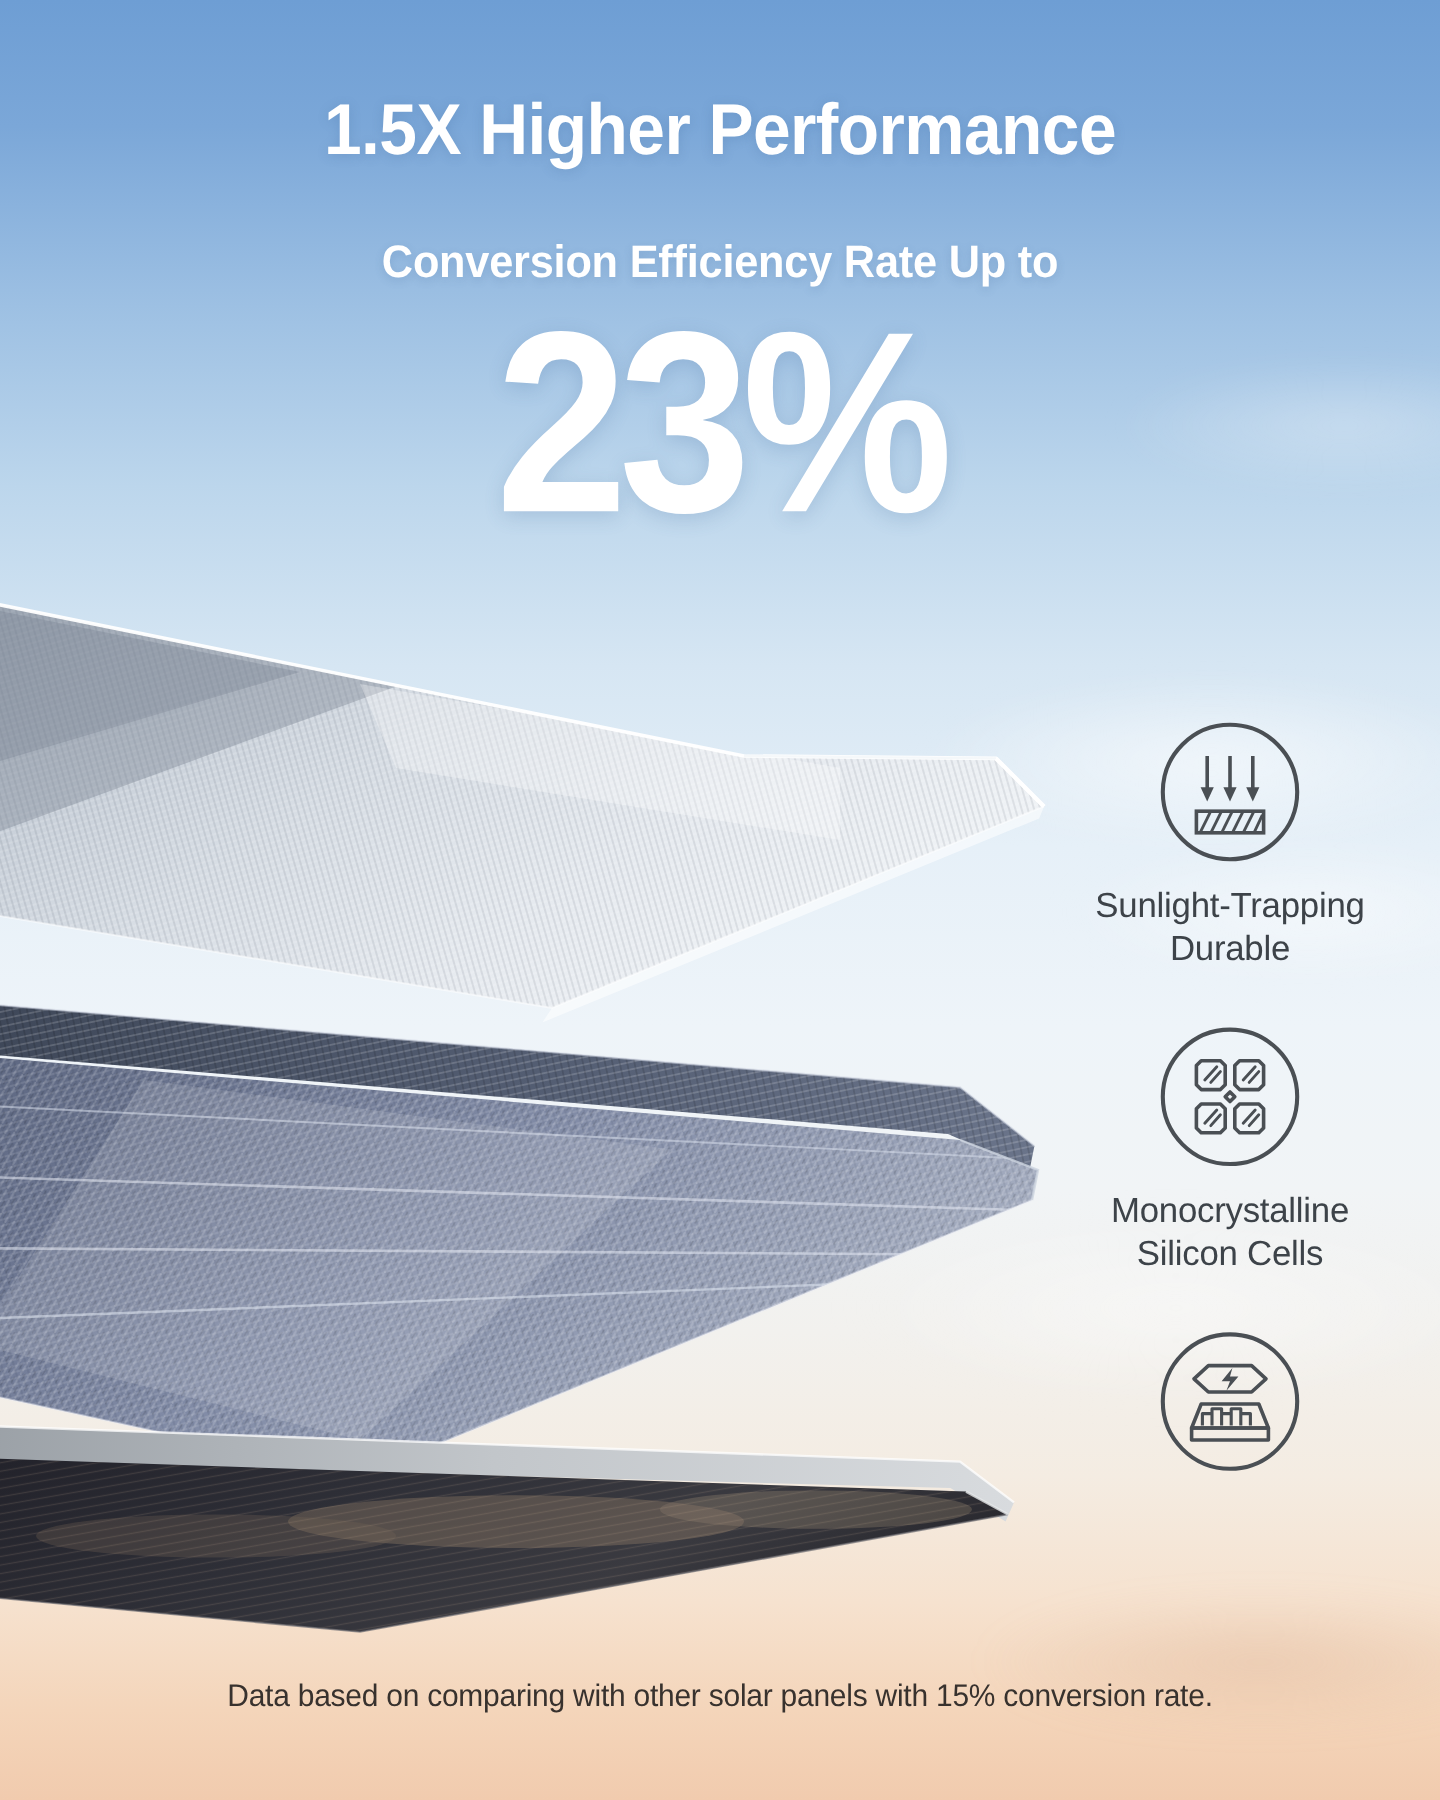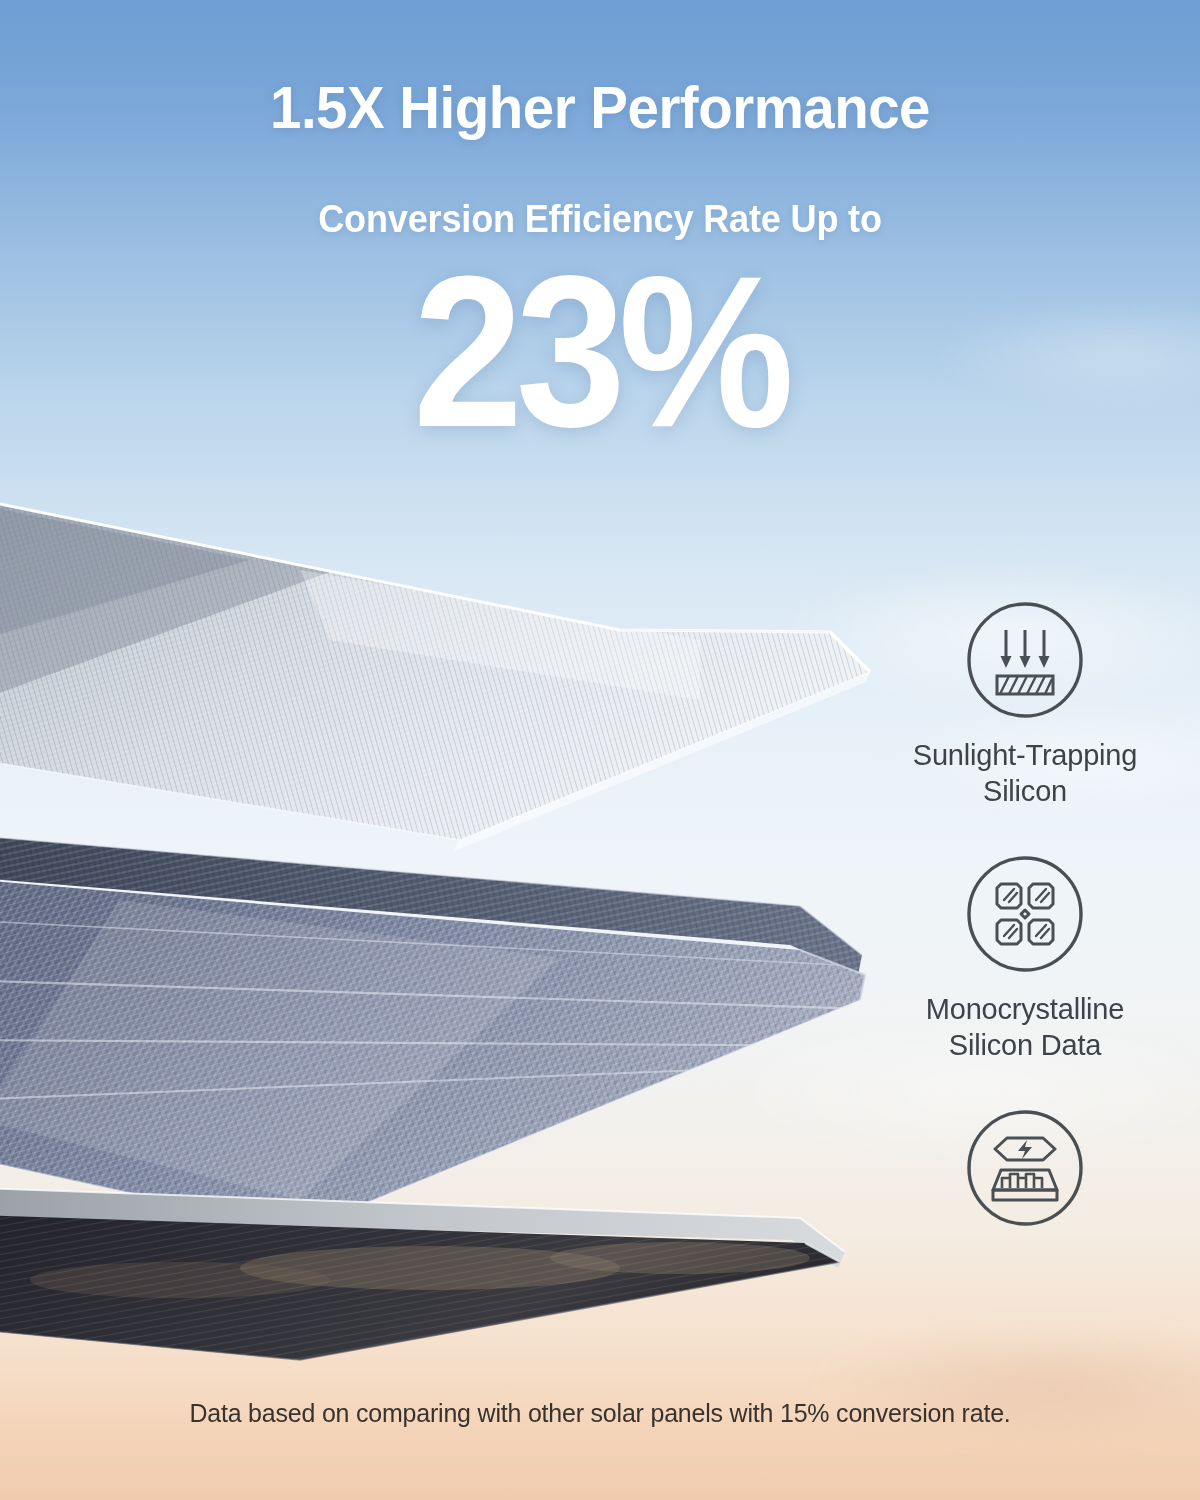--- a/index.html
+++ b/index.html
@@ -324,21 +324,21 @@
         <g stroke="#4a4f54" stroke-width="2.4">
           <path d="M37 96 L46 78"></path>
           <path d="M46 96 L55 78"></path>
           <path d="M55 96 L64 78"></path>
           <path d="M64 96 L73 78"></path>
           <path d="M73 96 L82 78"></path>
           <path d="M82 96 L89 81"></path>
         </g>
       </svg>
       <div class="feat-label">Sunlight-Trapping
-Silicon</div>
+Durable</div>
     </div>
 
     <div class="feature">
       <svg class="feat-icon" viewBox="0 0 124 124">
         <circle cx="62" cy="62" r="56" fill="none" stroke="#4a4f54" stroke-width="3.4"></circle>
         <g fill="none" stroke="#4a4f54" stroke-width="3" stroke-linejoin="round">
 
           <path d="M38 32 H54 L58 36 V52 L54 56 H38 L34 52 V36 Z"></path>
 
           <path d="M70 32 H86 L90 36 V52 L86 56 H70 L66 52 V36 Z"></path>
@@ -354,21 +354,21 @@
             <path d="M46 50 L54 41"></path>
           <path d="M73 48 L83 37"></path>  
             <path d="M78 50 L86 41"></path>
           <path d="M41 84 L51 73"></path>  
             <path d="M46 86 L54 77"></path>
           <path d="M73 84 L83 73"></path>  
             <path d="M78 86 L86 77"></path>
         </g>
       </svg>
       <div class="feat-label">Monocrystalline
-Silicon Data</div>
+Silicon Cells</div>
     </div>
 
     <div class="feature">
       <svg class="feat-icon" viewBox="0 0 124 124">
         <circle cx="62" cy="62" r="56" fill="none" stroke="#4a4f54" stroke-width="3.4"></circle>
 
         <path d="M44 32 H80 L92 43 L80 54 H44 L32 43 Z" fill="none" stroke="#4a4f54" stroke-width="3" stroke-linejoin="round"></path>
         <path d="M64 34 L55 45 H62 L59 53 L69 41 H62 Z" fill="#4a4f54"></path>
 
         <path d="M38 64 H86 L94 84 H30 Z" fill="none" stroke="#4a4f54" stroke-width="3" stroke-linejoin="round"></path>

